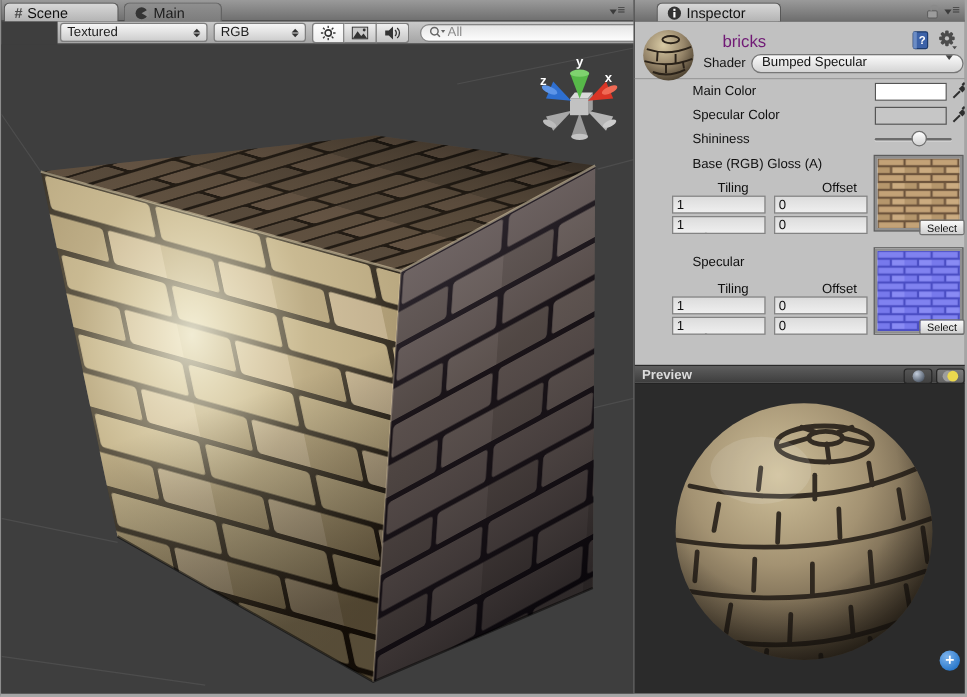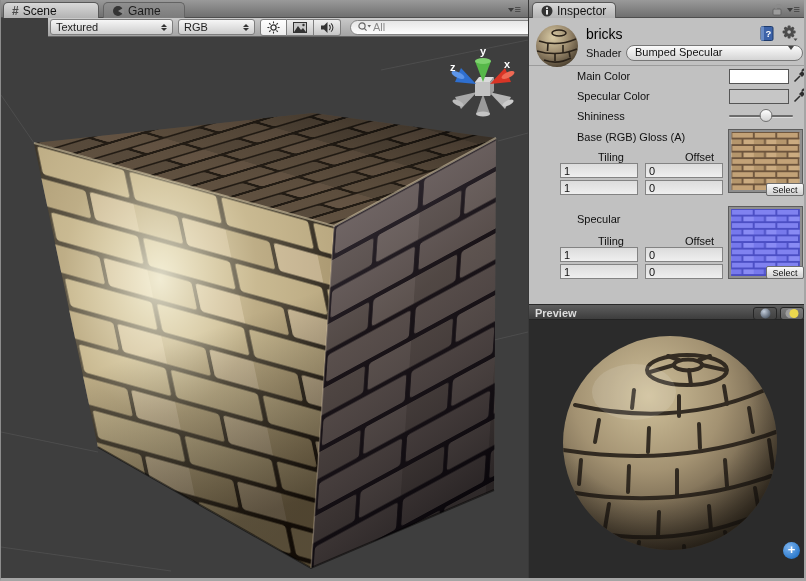--- a/index.html
+++ b/index.html
@@ -76,21 +76,21 @@
     <div id="scene-tabbar" class="tabbar">
       <div class="tab active" style="left:2px;width:96px;">
         <span style="font-size:12px;font-weight:bold;color:#4a4a4a;">#</span>
         <span>Scene</span>
       </div>
       <div class="tab inactive" style="left:102px;width:82px;">
         <svg width="12" height="12" viewBox="0 0 12 12">
           <circle cx="6" cy="6" r="5" fill="#343434"></circle>
           <polygon points="6,6 12,2.5 12,9.5" fill="#8a8a8a"></polygon>
         </svg>
-        <span>Game</span>
+        <span>Main</span>
       </div>
       <div class="panel-menu" style="right:7px;">
         <span class="tri"></span>
           <span class="bars">≡</span>
       </div>
     </div>
 
     <div id="scene-toolbar">
       <div class="dd" style="width:123px;">
         <span>Textured</span>
@@ -230,21 +230,21 @@
           <text x="479" y="18" font-size="11" font-weight="bold" fill="#ffffff">y</text>
           <text x="503" y="31" font-size="11" font-weight="bold" fill="#ffffff">x</text>
           <text x="449" y="34" font-size="11" font-weight="bold" fill="#ffffff">z</text>
         </g>
       </svg>
     </div>
   </div>
 
   <div id="inspector-panel">
     <div id="inspector-tabbar" class="tabbar">
-      <div class="tab active" style="left:3px;width:84px;">
+      <div class="tab active" style="left:18px;width:104px;">
         <svg width="12" height="12" viewBox="0 0 12 12">
           <circle cx="6" cy="6" r="5.5" fill="#333"></circle>
           <rect x="5.1" y="2.3" width="1.8" height="1.8" fill="#fff"></rect>
           <rect x="5.1" y="5" width="1.8" height="4.6" fill="#fff"></rect>
         </svg>
         <span>Inspector</span>
       </div>
       <svg class="icon16" style="left:242px;top:3px;width:12px;height:13px;" viewBox="0 0 12 13">
         <rect x="2" y="6" width="8" height="6" rx="1" fill="#9c9c9c" stroke="#5a5a5a" stroke-width="0.8"></rect>
         <path d="M5,6 V4.2 a2.6,2.6 0 0 1 5.2,0 V5" fill="none" stroke="#8a8a8a" stroke-width="1.4"></path>
@@ -272,21 +272,21 @@
           <ellipse cx="24" cy="9" rx="7" ry="3"></ellipse>
           <path d="M4,17 Q22,23 41,15"></path>
           <path d="M2,27 Q22,33 42,25"></path>
           <path d="M9,36 Q22,41 36,34"></path>
           <line x1="13" y1="19" x2="12.5" y2="27"></line>
             <line x1="28" y1="21" x2="28" y2="29"></line>
           <line x1="20" y1="30" x2="20" y2="37"></line>
             <line x1="34" y1="27" x2="35" y2="33"></line>
         </g>
       </svg>
-      <div style="position:absolute;left:57px;top:8px;font-size:14px;color:#000000;">bricks</div>
+      <div style="position:absolute;left:73px;top:8px;font-size:14px;color:#701a75;">bricks</div>
       <div style="position:absolute;left:57px;top:29px;font-size:11px;color:#141414;">Shader</div>
       <div style="position:absolute;left:97px;top:27px;width:177px;height:16px;border:1px solid #777;border-radius:8px;
                   background:linear-gradient(#fbfbfb,#d4d4d4);font-size:11px;color:#111;display:flex;padding:0 8px;">
         <span>Bumped Specular</span>
         <span style="margin-left:auto;width:0;height:0;border-left:3.5px solid transparent;border-right:3.5px solid transparent;border-top:4px solid #444;"></span>
       </div>
       <svg class="icon16" style="left:229px;top:7px;" viewBox="0 0 17 17">
         <rect x="3" y="1.5" width="12" height="14" rx="1.5" fill="#3c62a8" stroke="#1d3a6b"></rect>
         <rect x="3" y="1.5" width="3" height="14" fill="#6b8cc4"></rect>
         <text x="10.5" y="12" font-size="9.5" font-weight="bold" fill="#fff" text-anchor="middle">?</text>

